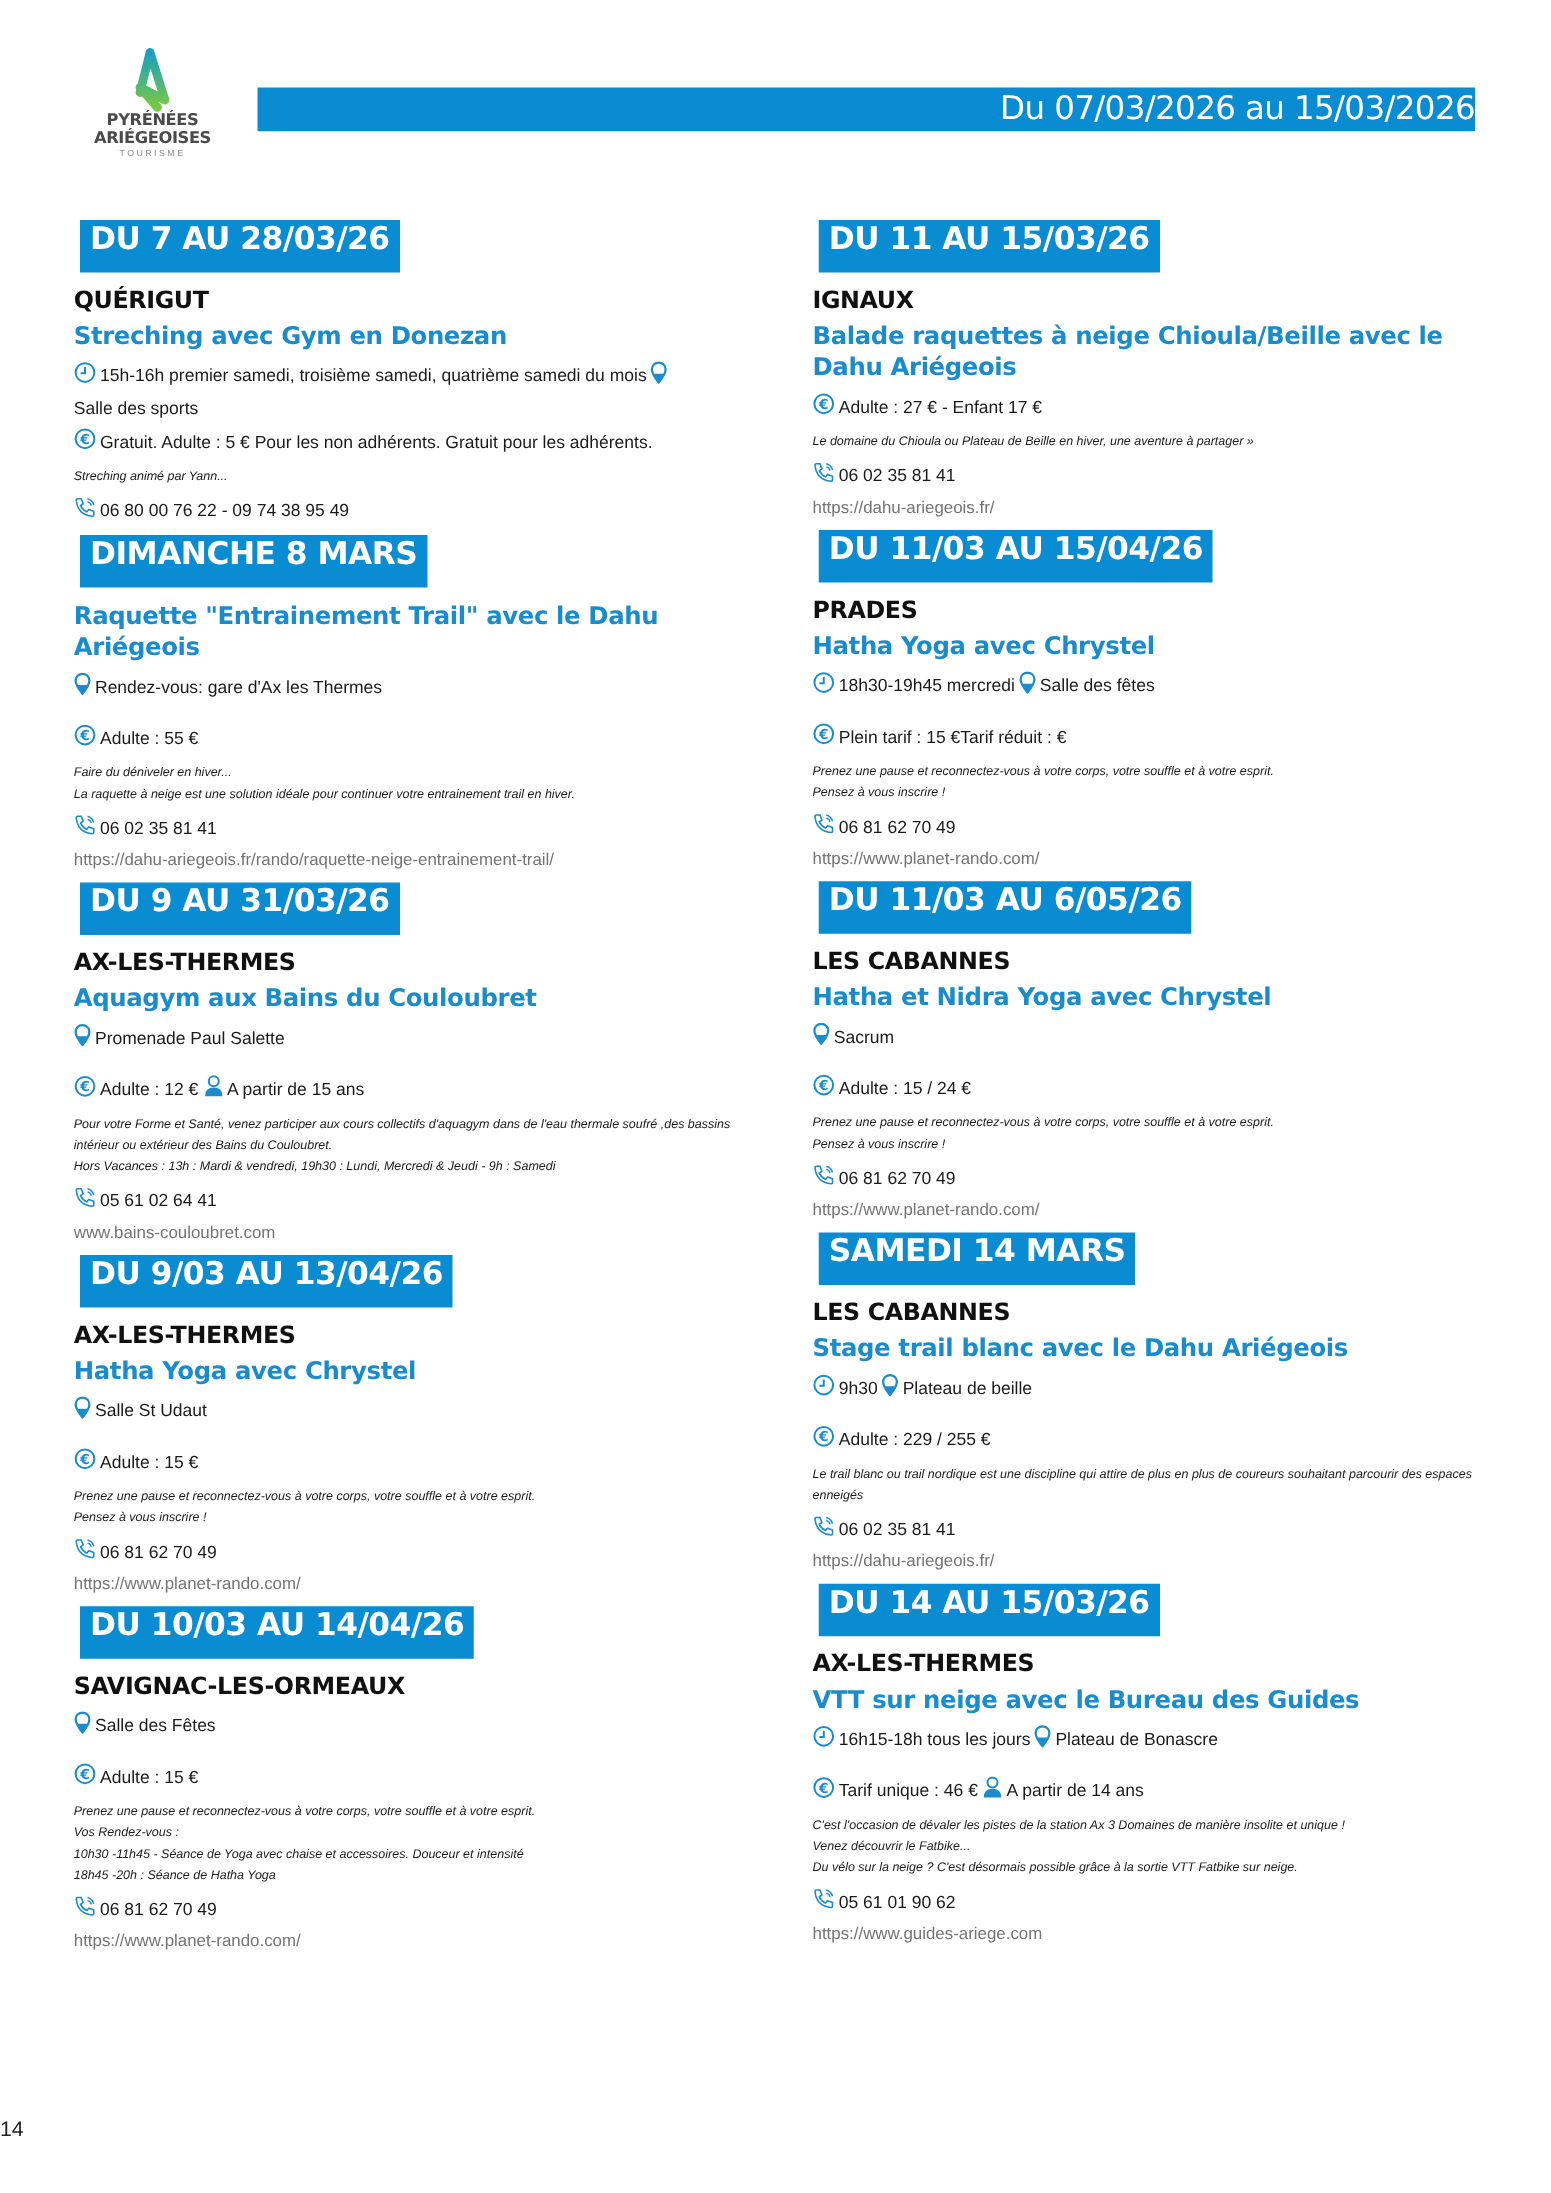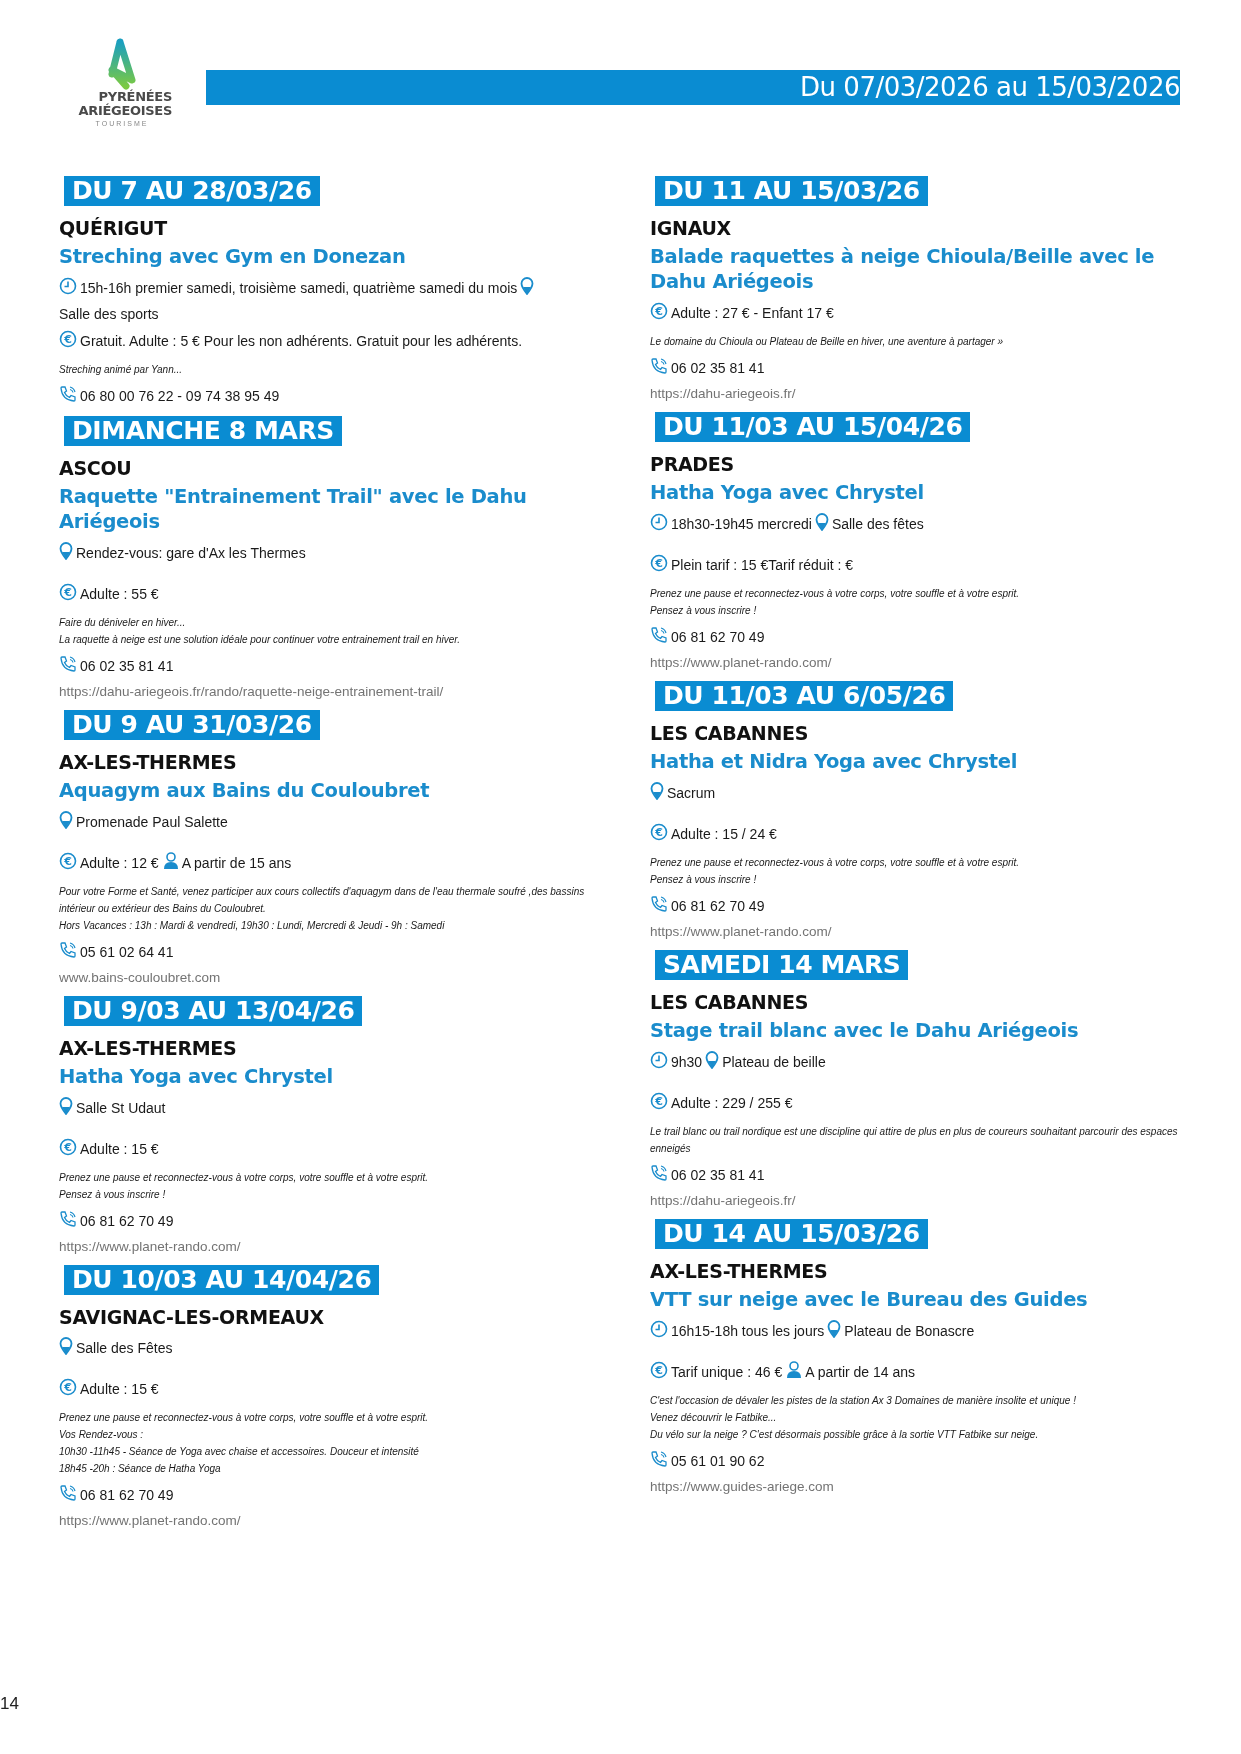--- a/index.html
+++ b/index.html
@@ -1,31 +1,31 @@
 <!DOCTYPE html>
 <html><head>
 <meta charset="utf-8">
 <style>
   * { box-sizing: border-box; margin: 0; padding: 0; }
   html, body { width: 1241px; height: 1754px; background: #ffffff; }
   body { position: relative; font-family: "Liberation Sans", sans-serif; color: #1a1a1a; overflow: hidden; }
 
   .logo { position: absolute; left: 72px; top: 38px; width: 100px; text-align: center; }
   .logo svg { display: block; margin: 0 auto; }
-  .logo .l1, .logo .l2 { font-family: "DejaVu Sans", sans-serif; font-size: 13px; font-weight: bold; color: #4a4a4a; line-height: 14px; letter-spacing: -0.3px; text-align: right; }
+  .logo .l1, .logo .l2 { font-family: "DejaVu Sans", sans-serif; font-size: 13px; font-weight: bold; color: #4a4a4a; line-height: 14px; letter-spacing: -0.3px; }
   .logo .l3 { font-size: 7px; letter-spacing: 2px; color: #888; margin-top: 2px; }
 
   .banner { position: absolute; left: 206px; top: 70px; width: 974px; height: 35px; background: #0a8cd2; color: #fff; text-align: right; font-family: "DejaVu Sans", sans-serif; font-size: 26px; line-height: 35px; letter-spacing: -0.5px; }
 
   .col { position: absolute; top: 176px; width: 540px; }
   .col.left { left: 59px; }
   .col.right { left: 650px; }
 
   .event { margin-bottom: 6px; }
-  .date-badge { display: inline-block; background: #0a8cd2; color: #fff; font-family: "DejaVu Sans", sans-serif; font-weight: bold; font-size: 25px; line-height: 30px; padding: 0 8px 0 8px; margin-left: 5px; margin-bottom: 10px; letter-spacing: -0.4px; }
+  .date-badge { display: inline-block; background: #0a8cd2; color: #fff; font-family: "DejaVu Sans", sans-serif; font-weight: bold; font-size: 25px; line-height: 30px; padding: 0 8px 12px 8px; margin-left: 5px; margin-bottom: 10px; letter-spacing: -0.4px; }
   .town { font-family: "DejaVu Sans", sans-serif; font-weight: bold; font-size: 19px; color: #111; line-height: 24px; letter-spacing: -0.3px; margin-bottom: 4px; }
   .title { font-family: "DejaVu Sans", sans-serif; font-weight: bold; font-size: 19.5px; color: #1a8ccc; line-height: 25px; letter-spacing: -0.3px; margin-bottom: 4px; }
   .line { font-size: 14px; line-height: 24px; color: #1a1a1a; display: flex; align-items: center; flex-wrap: wrap; }
   .line .ic { flex: 0 0 auto; margin-top: 4px; margin-right: 3px; }
   .line.gap { margin-top: 12px; }
   .desc { font-style: italic; font-size: 10px; line-height: 17px; margin: 6px 0 3px 0; color: #1a1a1a; }
   .url { font-size: 13.5px; line-height: 24px; color: #737373; }
 
   .page-num { position: absolute; left: 0; width: 1241px; top: 1694px; font-size: 17px; color: #222; }
 </style>
@@ -79,21 +79,20 @@
       <div class="line">
         <span class="ic"><svg width="18" height="18" viewBox="0 0 18 18">
             <path d="M3 2 L6 2 L7.5 6 L5.5 7.5 Q7 11 10.5 12.5 L12 10.5 L16 12 L16 15 Q16 16 15 16 Q3 15 2 3 Q2 2 3 2Z" fill="none" stroke="#1a8ccc" stroke-width="1.3"></path>
             <path d="M11 2 Q15 3 16 7 M11 4.5 Q13.5 5 14 7.5" fill="none" stroke="#1a8ccc" stroke-width="1.2"></path>
           </svg></span>
         <span>06 80 00 76 22 - 09 74 38 95 49</span>
       </div>
     </div>
     <div class="event">
     <div><span class="date-badge">DIMANCHE 8 MARS</span></div>
-    <div class="town">ASCOU</div>
     <div class="title">Raquette "Entrainement Trail" avec le Dahu Ariégeois</div>
   <div class="line">
         <span class="ic"><svg width="14" height="18" viewBox="0 0 14 18">
             <path d="M7 17 C7 17 1.5 10 1.5 6.5 A5.5 5.5 0 0 1 12.5 6.5 C12.5 10 7 17 7 17Z" fill="none" stroke="#1a8ccc" stroke-width="1.8"></path>
             <path d="M3 10 L7 17 L11 10Z" fill="#1a8ccc"></path>
           </svg></span>
         <span>Rendez-vous: gare d'Ax les Thermes</span>
       </div>
       <div class="line gap">
         <span class="ic"><svg width="18" height="18" viewBox="0 0 18 18">

